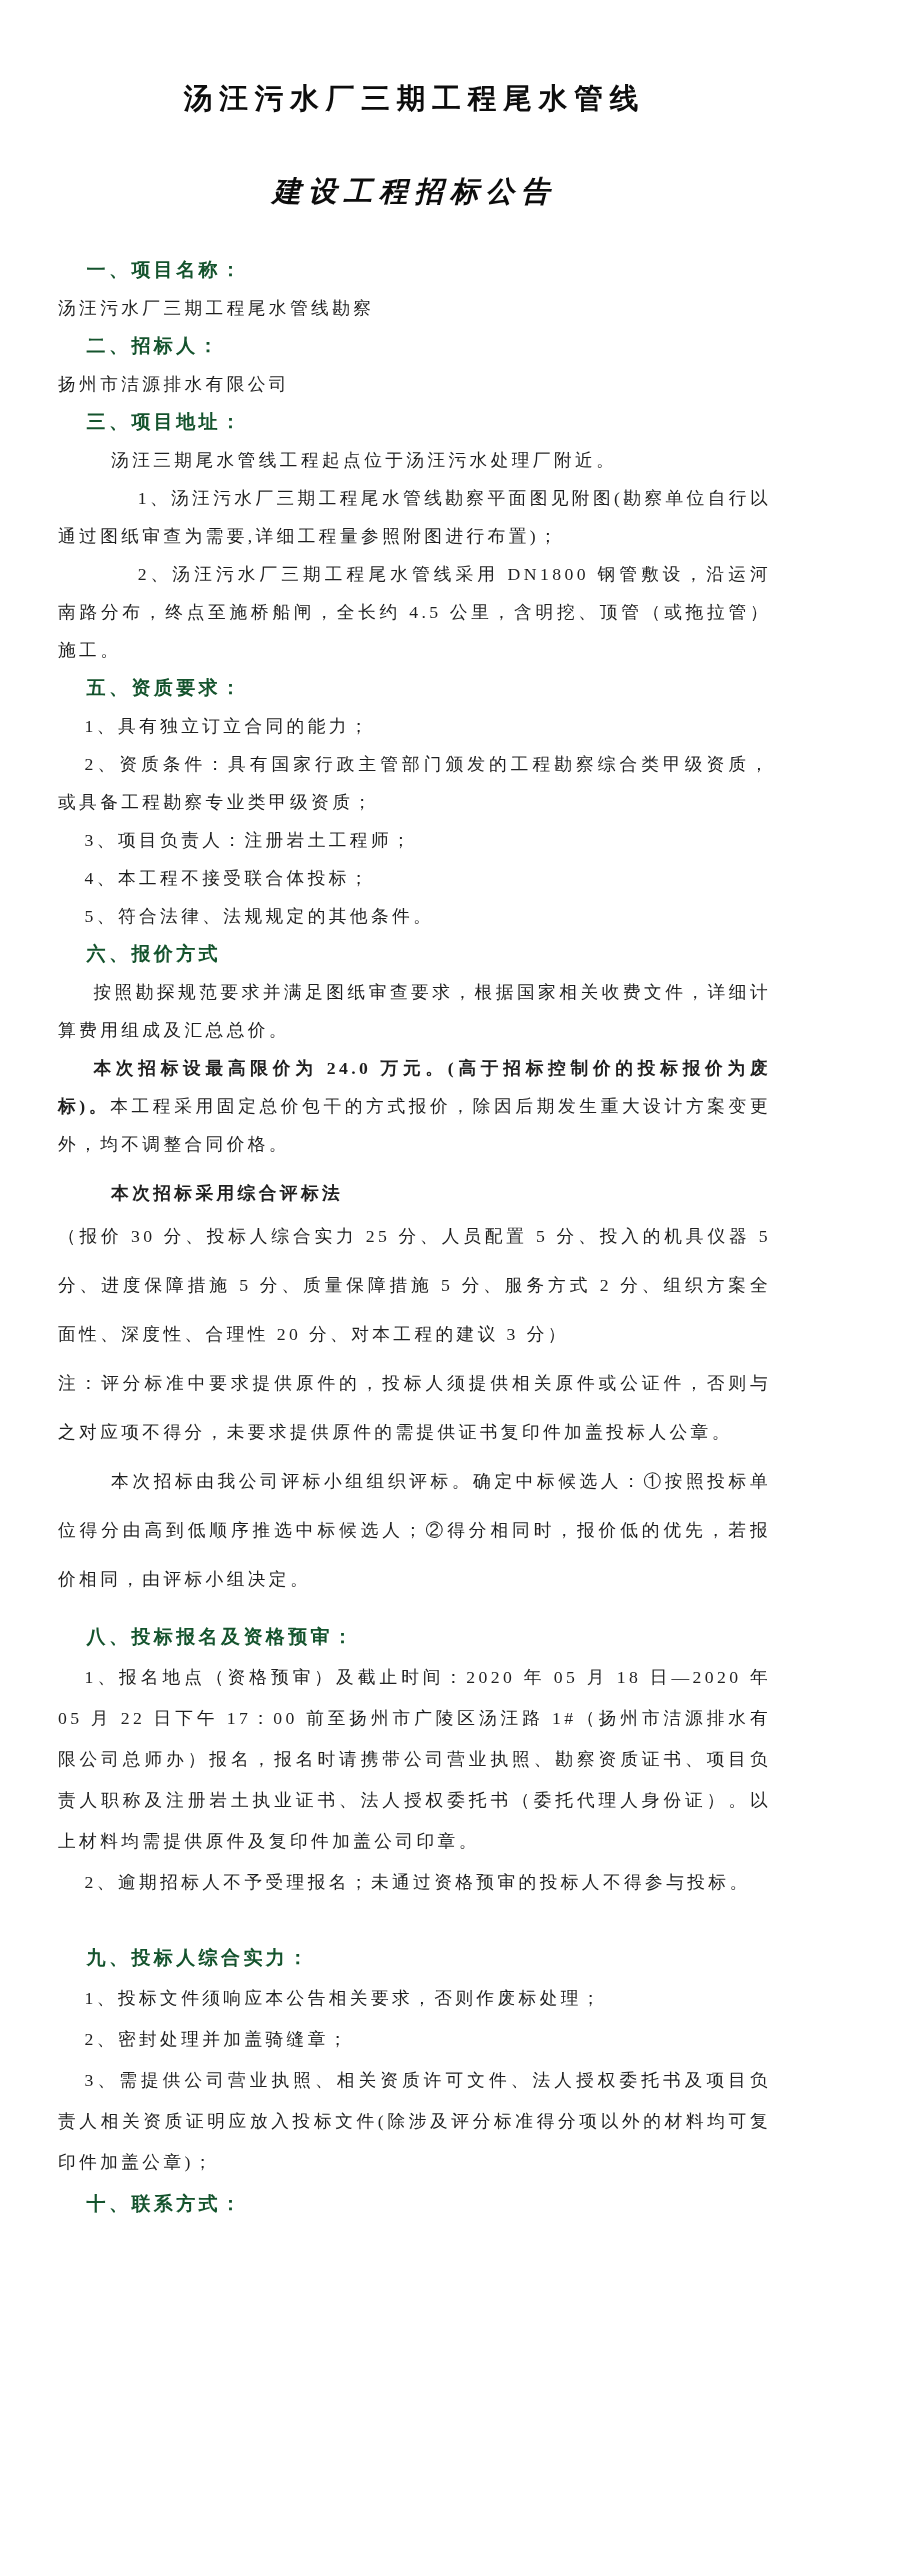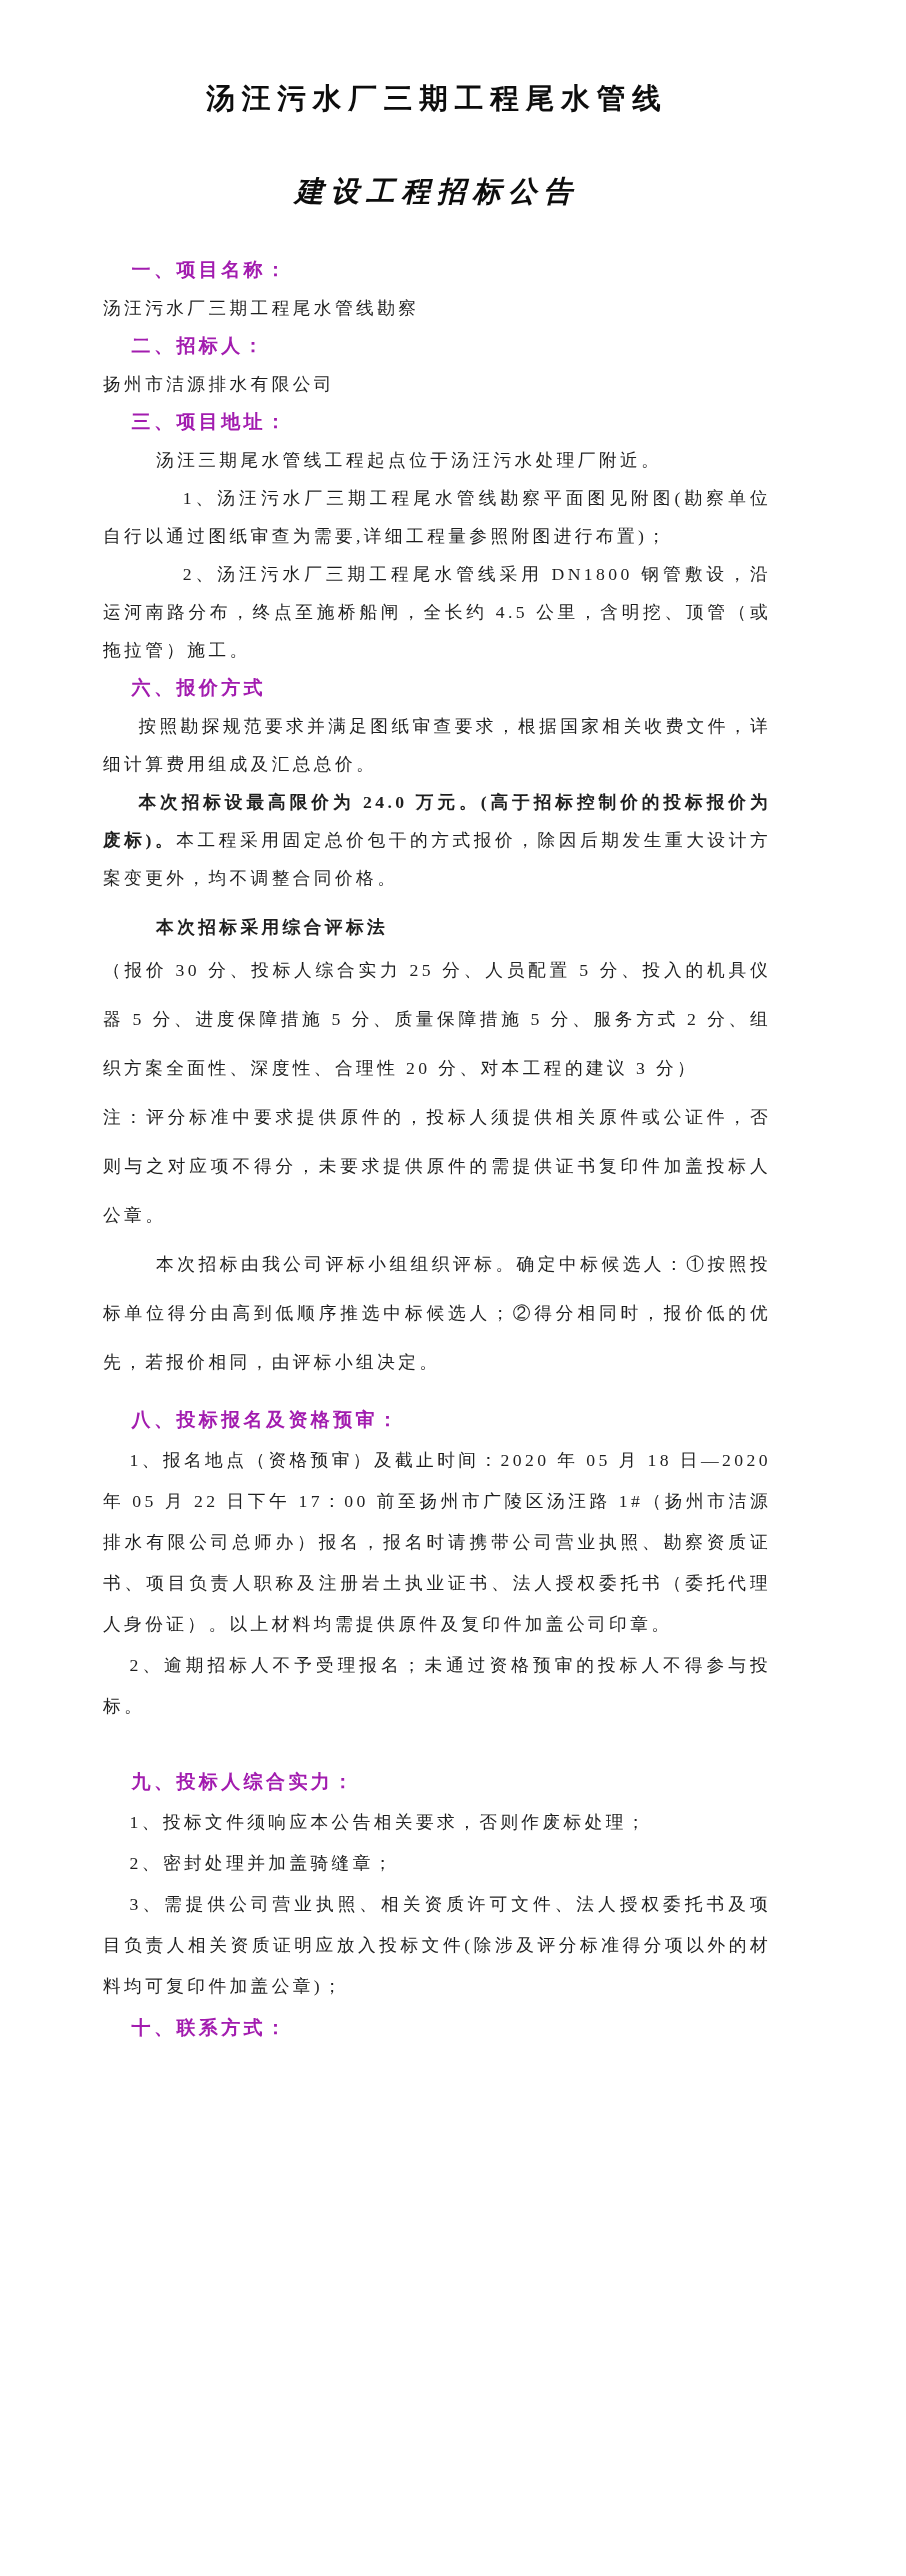--- a/index.html
+++ b/index.html
@@ -8,38 +8,38 @@
     background: #ffffff;
   }
   .page {
     position: relative;
     width: 907px;
     height: 2576px;
     box-sizing: border-box;
     background: #ffffff;
     color: #1f1f1f;
     font-family: "Liberation Serif", "DejaVu Serif", serif;
-    padding: 80px 136px 0 103px;
+    padding: 80px 136px 0 58px;
     overflow: hidden;
   }
   .title {
     text-align: center;
     font-weight: bold;
     font-size: 28.6px;
     letter-spacing: 6.9px;
     line-height: 38px;
     color: #0d0d0d;
   }
   .t1 { margin: 0 0 55px 0; }
   .t2 { margin: 0 0 40px 0; font-style: italic; }
 
   .hd {
     font-size: 19px;
     font-weight: bold;
-    color: #a21caf;
+    color: #14532d;
     margin: 0;
     padding-left: 28.6px;
     line-height: 38px;
     letter-spacing: 3.4px;
   }
   .bp {
     font-size: 17.7px;
     font-weight: normal;
     margin: 0;
     line-height: 38px;
@@ -83,20 +83,28 @@
   <section>
     <h2 class="hd">三、项目地址：</h2>
     <p class="bp ind-3">汤汪三期尾水管线工程起点位于汤汪污水处理厂附近。</p>
   </section>
 
   <section>
     <p class="bp ind-45">1、汤汪污水厂三期工程尾水管线勘察平面图见附图(勘察单位自行以通过图纸审查为需要,详细工程量参照附图进行布置)；</p>
     <p class="bp ind-45">2、汤汪污水厂三期工程尾水管线采用 DN1800 钢管敷设，沿运河南路分布，终点至施桥船闸，全长约 4.5 公里，含明挖、顶管（或拖拉管）施工。</p>
   </section>
 
+  <section>
+    <h2 class="hd">五、资质要求：</h2>
+    <p class="bp ind-15">1、具有独立订立合同的能力；</p>
+    <p class="bp ind-15">2、资质条件：具有国家行政主管部门颁发的工程勘察综合类甲级资质，或具备工程勘察专业类甲级资质；</p>
+    <p class="bp ind-15">3、项目负责人：注册岩土工程师；</p>
+    <p class="bp ind-15">4、本工程不接受联合体投标；</p>
+    <p class="bp ind-15">5、符合法律、法规规定的其他条件。</p>
+  </section>
 
   <section>
     <h2 class="hd">六、报价方式</h2>
     <p class="bp ind-2">按照勘探规范要求并满足图纸审查要求，根据国家相关收费文件，详细计算费用组成及汇总总价。</p>
     <p class="bp ind-2"><b>本次招标设最高限价为 24.0 万元。(高于招标控制价的投标报价为废标)。</b><span>本工程采用固定总价包干的方式报价，除因后期发生重大设计方案变更外，均不调整合同价格。</span></p>
   </section>
 
   <section>
     <p class="bp ind-3 gap20" style="font-weight:bold;">本次招标采用综合评标法</p>
     <p class="bp lh86">（报价 30 分、投标人综合实力 25 分、人员配置 5 分、投入的机具仪器 5 分、进度保障措施 5 分、质量保障措施 5 分、服务方式 2 分、组织方案全面性、深度性、合理性 20 分、对本工程的建议 3 分）</p>

